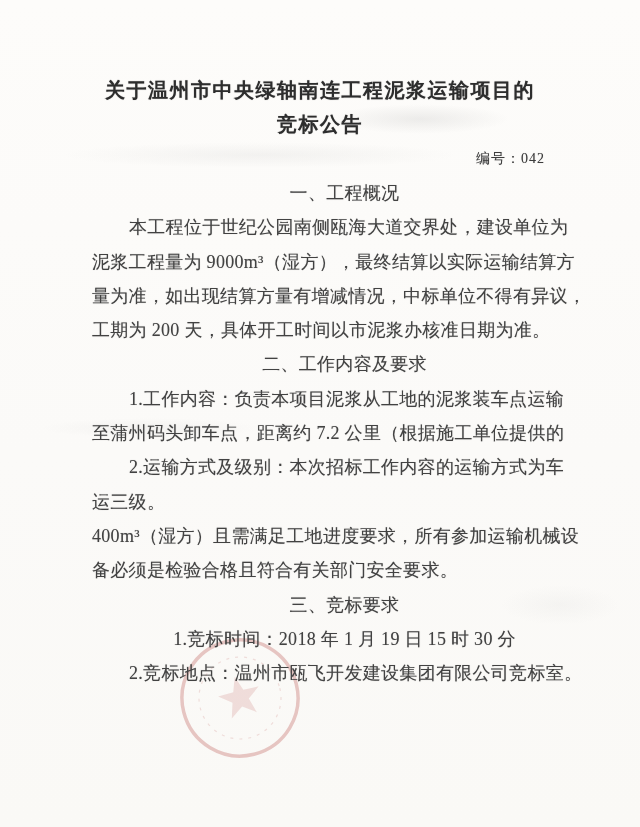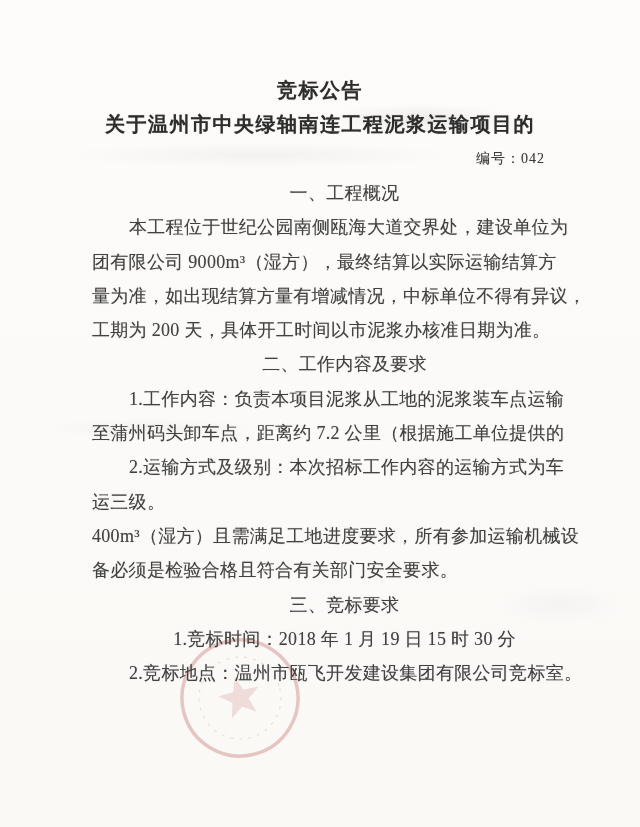--- a/index.html
+++ b/index.html
@@ -61,30 +61,30 @@
   <div class="noise n3"></div>
   <div class="noise n4"></div>
 
   <svg class="seal" viewBox="0 0 128 128">
     <circle cx="64" cy="64" r="58" fill="none" stroke-width="3.5" stroke="#c0625e"></circle>
     <circle cx="64" cy="64" r="41" fill="none" stroke-width="1.2" stroke-dasharray="3 6" opacity="0.55" stroke="#c0625e"></circle>
     <polygon points="64,42 69.2,56.9 84.9,57.2 72.4,66.7 76.9,81.8 64,72.8 51.1,81.8 55.6,66.7 43.1,57.2 58.8,56.9" fill-opacity="0.55" fill="#c0625e"></polygon>
   </svg>
 
   <div class="title-block">
+    <div class="title-line">关于温州市中央绿轴南连工程泥浆运输项目的</div>
     <div class="title-line">竞标公告</div>
-    <div class="title-line">关于温州市中央绿轴南连工程泥浆运输项目的</div>
   </div>
 
   <div class="doc-number">编号：042</div>
 
   <div class="doc-body">
       <div class="doc-line indent">一、工程概况</div>
       <div class="doc-line indent">本工程位于世纪公园南侧瓯海大道交界处，建设单位为</div>
-      <div class="doc-line">团有限公司 9000m³（湿方），最终结算以实际运输结算方</div>
+      <div class="doc-line">泥浆工程量为 9000m³（湿方），最终结算以实际运输结算方</div>
       <div class="doc-line">量为准，如出现结算方量有增减情况，中标单位不得有异议，</div>
       <div class="doc-line">工期为 200 天，具体开工时间以市泥浆办核准日期为准。</div>
       <div class="doc-line indent">二、工作内容及要求</div>
       <div class="doc-line indent">1.工作内容：负责本项目泥浆从工地的泥浆装车点运输</div>
       <div class="doc-line">至蒲州码头卸车点，距离约 7.2 公里（根据施工单位提供的</div>
       <div class="doc-line indent">2.运输方式及级别：本次招标工作内容的运输方式为车</div>
       <div class="doc-line">运三级。</div>
       <div class="doc-line">400m³（湿方）且需满足工地进度要求，所有参加运输机械设</div>
       <div class="doc-line">备必须是检验合格且符合有关部门安全要求。</div>
       <div class="doc-line indent">三、竞标要求</div>

